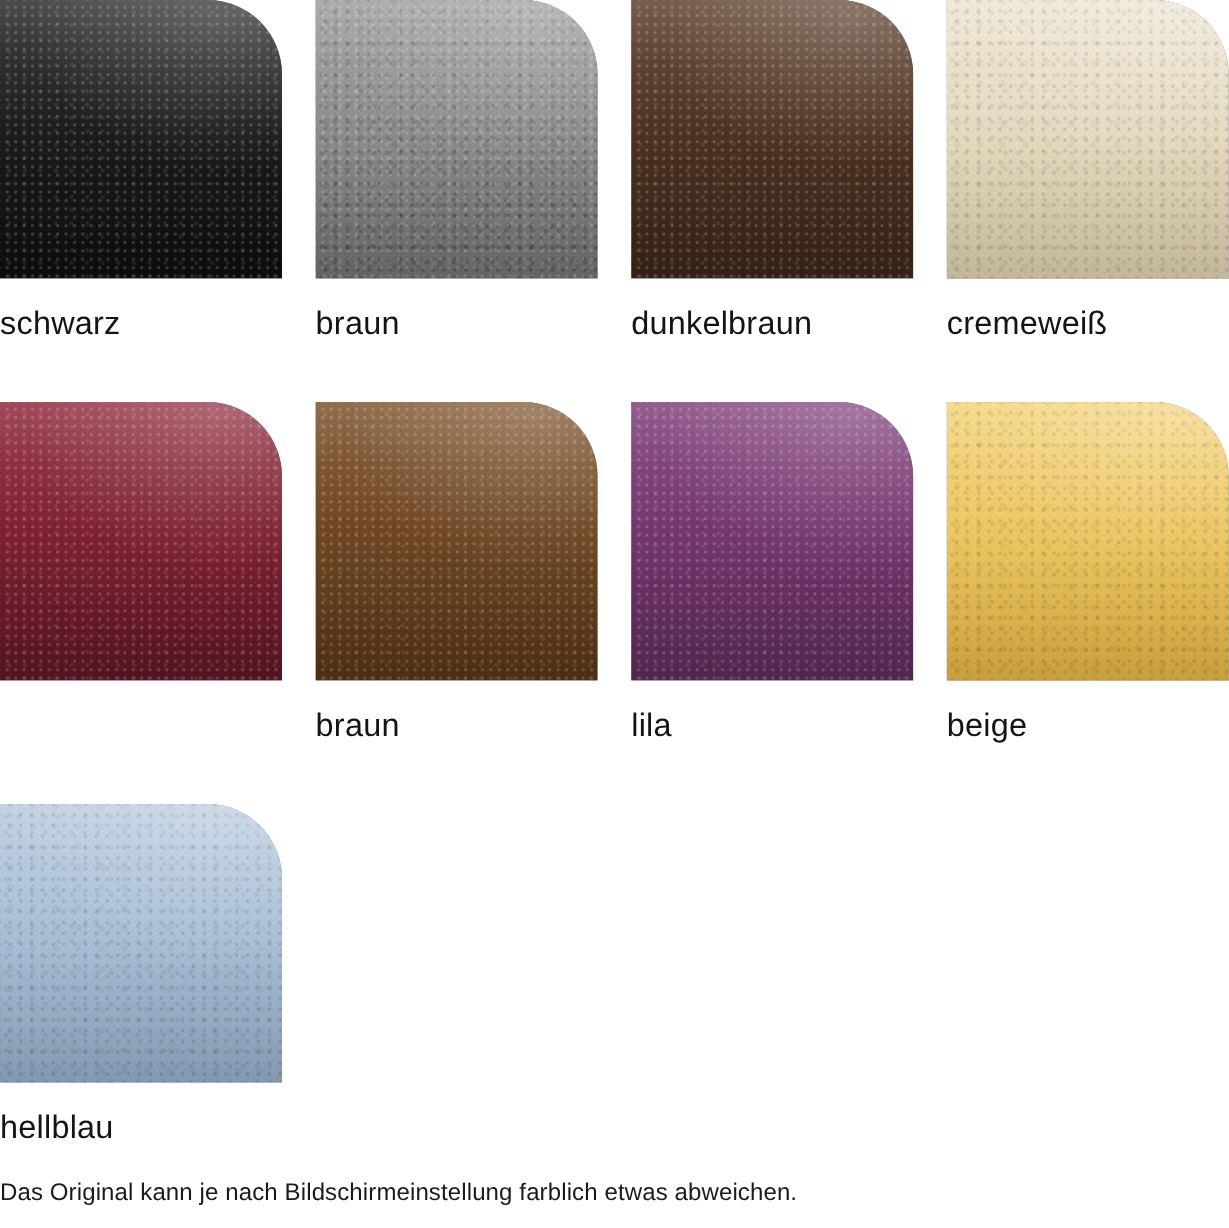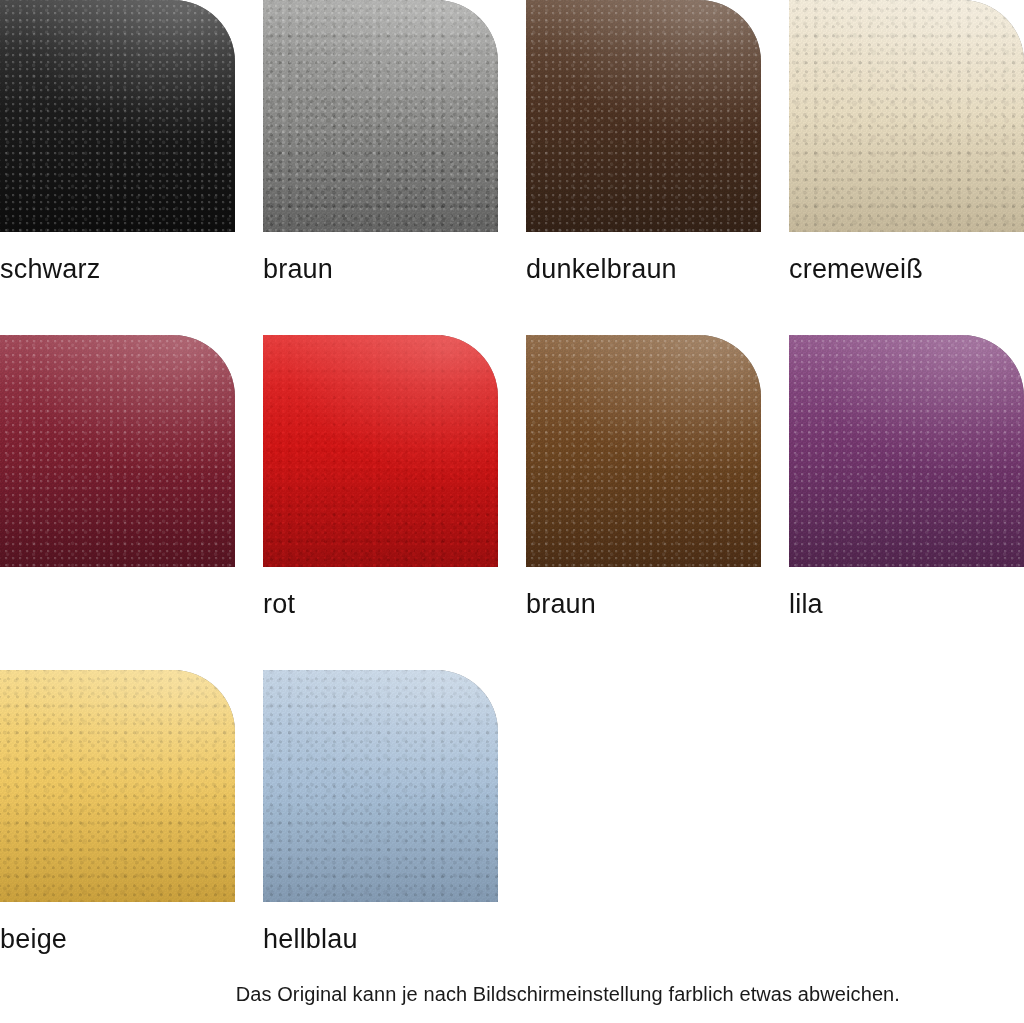--- a/index.html
+++ b/index.html
@@ -125,21 +125,21 @@
     font-weight: 400;
     color: #141414;
     white-space: nowrap;
   }
 
   .board-footer {
     position: absolute;
     left: 0;
     right: 0;
     bottom: 16px;
-    text-align: right;
+    text-align: left;
     font-size: 20px;
     line-height: 26px;
     color: #1a1a1a;
     letter-spacing: 0.1px;
   }
 </style>
 </head>
 <body>
 
 <div id="swatch-board">
@@ -193,31 +193,20 @@
         <div class="swatch-chip is-dark">
           <div class="chip-base" style="background: linear-gradient(rgb(143, 38, 57) 0%, rgb(123, 31, 48) 55%, rgb(94, 21, 36) 100%);"></div>
           <div class="chip-tex-a"></div>
           <div class="chip-tex-b"></div>
           <div class="chip-tex-c"></div>
           <div class="chip-sheen"></div>
           <div class="chip-corner-light"></div>
         </div>
       </div>
       <div class="swatch-cell row-2">
-        <div class="swatch-chip">
-          <div class="chip-base" style="background: linear-gradient(rgb(224, 23, 23) 0%, rgb(204, 20, 20) 55%, rgb(173, 15, 16) 100%);"></div>
-          <div class="chip-tex-a"></div>
-          <div class="chip-tex-b"></div>
-          <div class="chip-tex-c"></div>
-          <div class="chip-sheen"></div>
-          <div class="chip-corner-light"></div>
-        </div>
-        <div class="swatch-label">rot</div>
-      </div>
-      <div class="swatch-cell row-2">
         <div class="swatch-chip is-dark">
           <div class="chip-base" style="background: linear-gradient(rgb(125, 81, 40) 0%, rgb(107, 68, 32) 55%, rgb(84, 51, 24) 100%);"></div>
           <div class="chip-tex-a"></div>
           <div class="chip-tex-b"></div>
           <div class="chip-tex-c"></div>
           <div class="chip-sheen"></div>
           <div class="chip-corner-light"></div>
         </div>
         <div class="swatch-label">braun</div>
       </div>

